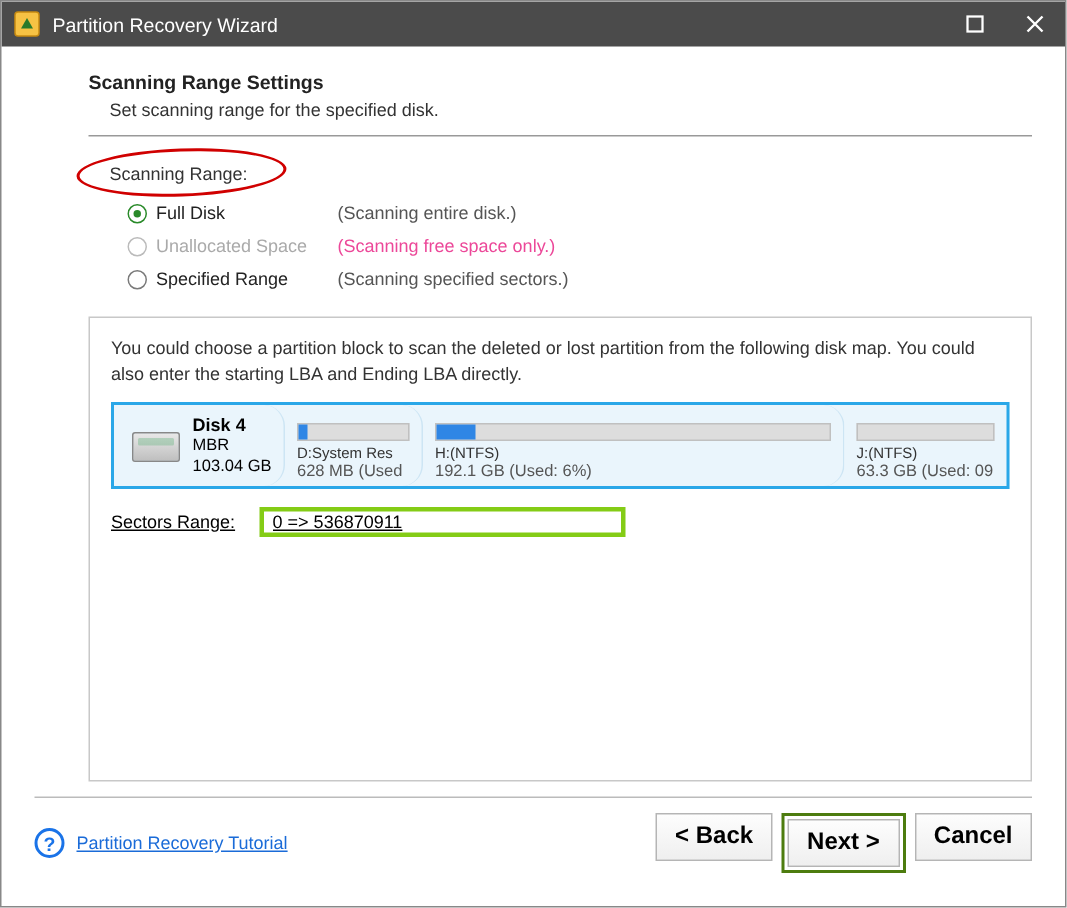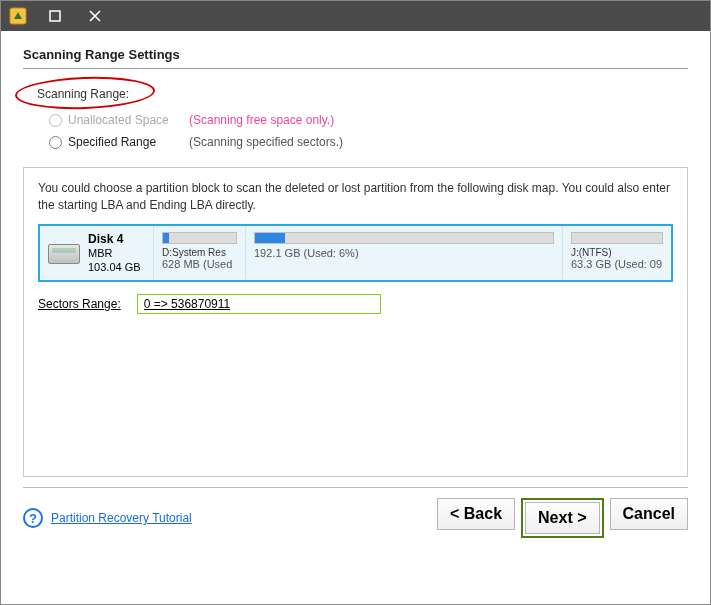--- a/index.html
+++ b/index.html
@@ -28,20 +28,21 @@
     display: inline-block;
   }
   .title-text { flex: 1; font-size: 13px; }
   .win-btn {
     width: 40px; height: 30px;
     display: flex; align-items: center; justify-content: center;
     color: #fff;
   }
   .content {
     padding: 16px 22px 0 22px;
+    margin-left: 36px;
   }
   .heading-title { font-weight: bold; font-size: 13px; color: #222; }
   .heading-sub { margin: 4px 0 10px 14px; font-size: 12px; color: #333; }
   hr.sep { border: none; border-top: 1px solid #999; margin: 6px 0 18px 0; }
   .scan-label-wrap {
     position: relative;
     display: inline-block;
     margin-left: 14px;
   }
   .scan-label {
@@ -92,23 +93,24 @@
     border: 2px solid #2aa7e8;
     background: #eaf5fc;
     display: flex;
     height: 58px;
   }
   .disk-cell {
     border-right: 1px solid #cde5f4;
     padding: 6px 8px 4px 8px;
     display: flex;
     flex-direction: column;
-    justify-content: flex-start;
+    justify-content: flex-end;
     overflow: hidden;
     white-space: nowrap;
+    border-radius: 14px;
   }
   .disk-cell.last { border-right: none; }
   .disk-head-cell {
     width: 114px;
     flex-shrink: 0;
     flex-direction: row;
     align-items: center;
     gap: 8px;
   }
   .disk-icon {
@@ -135,21 +137,21 @@
     position: absolute; left:0; top:0; bottom:0;
     background: #2f86e5;
   }
   .part-line1 { font-size: 10px; color: #333; }
   .part-line2 { font-size: 11px; color: #555; }
   .sectors-row {
     margin-top: 12px;
     display: flex; align-items: center; gap: 16px; text-decoration: underline;
   }
   .sectors-input {
-    border: 1px solid #84cc16;
+    border: 3px solid #84cc16;
     padding: 2px 6px;
     height: 20px;
     width: 244px;
     font-family: inherit;
     font-size: 12px;
   }
   hr.btm-sep {
     border: none; border-top: 1px solid #bbb;
     margin: 0 22px;
   }
@@ -187,42 +189,51 @@
 </head>
 <body>
 
 <div class="titlebar">
   <span class="app-icon">
     <svg viewBox="0 0 18 18" width="18" height="18">
       <rect x="1" y="1" width="16" height="16" rx="2" fill="#f6c244" stroke="#c78a10"></rect>
       <path d="M5 12 L9 5 L13 12 Z" fill="#2a7a2a"></path>
     </svg>
   </span>
+  <span class="title-text">Partition Recovery Wizard</span>
   <div class="win-btn">
     <svg width="12" height="12" viewBox="0 0 12 12">
         <rect x="1" y="1" width="10" height="10" fill="none" stroke="#fff" stroke-width="1.5"></rect>
       </svg>
   </div>
   <div class="win-btn">
     <svg width="12" height="12" viewBox="0 0 12 12">
         <path d="M1 1 L11 11 M11 1 L1 11" stroke="#fff" stroke-width="1.6"></path>
       </svg>
   </div>
 </div>
 
 <div class="content">
   <div class="heading-title">Scanning Range Settings</div>
+  <div class="heading-sub">Set scanning range for the specified disk.</div>
   <hr class="sep">
 
   <div class="scan-label-wrap">
     <span class="red-ellipse"></span>
     <span class="scan-label">Scanning Range:</span>
   </div>
 
   <div class="radio-group">
+    <div class="radio-row">
+      <span class="radio-circle selected">
+          <span class="radio-dot"></span>
+        </span>
+      <span class="radio-label">Full Disk</span>
+      <span class="radio-desc">(Scanning entire disk.)</span>
+    </div>
     <div class="radio-row">
       <span class="radio-circle disabled"></span>
       <span class="radio-label disabled">Unallocated Space</span>
       <span class="radio-desc disabled">(Scanning free space only.)</span>
     </div>
     <div class="radio-row">
       <span class="radio-circle"></span>
       <span class="radio-label">Specified Range</span>
       <span class="radio-desc">(Scanning specified sectors.)</span>
     </div>
@@ -244,20 +255,21 @@
         <div class="bar">
             <div class="bar-fill" style="width:8%"></div>
           </div>
         <div class="part-line1">D:System Res</div>
         <div class="part-line2">628 MB (Used</div>
       </div>
       <div class="disk-cell" style="flex:1">
         <div class="bar">
             <div class="bar-fill" style="width:10%"></div>
           </div>
+        <div class="part-line1">H:(NTFS)</div>
         <div class="part-line2">192.1 GB (Used: 6%)</div>
       </div>
       <div class="disk-cell last" style="width:108px">
         <div class="bar">
             <div class="bar-fill" style="width:0%"></div>
           </div>
         <div class="part-line1">J:(NTFS)</div>
         <div class="part-line2">63.3 GB (Used: 09</div>
       </div>
     </div>

